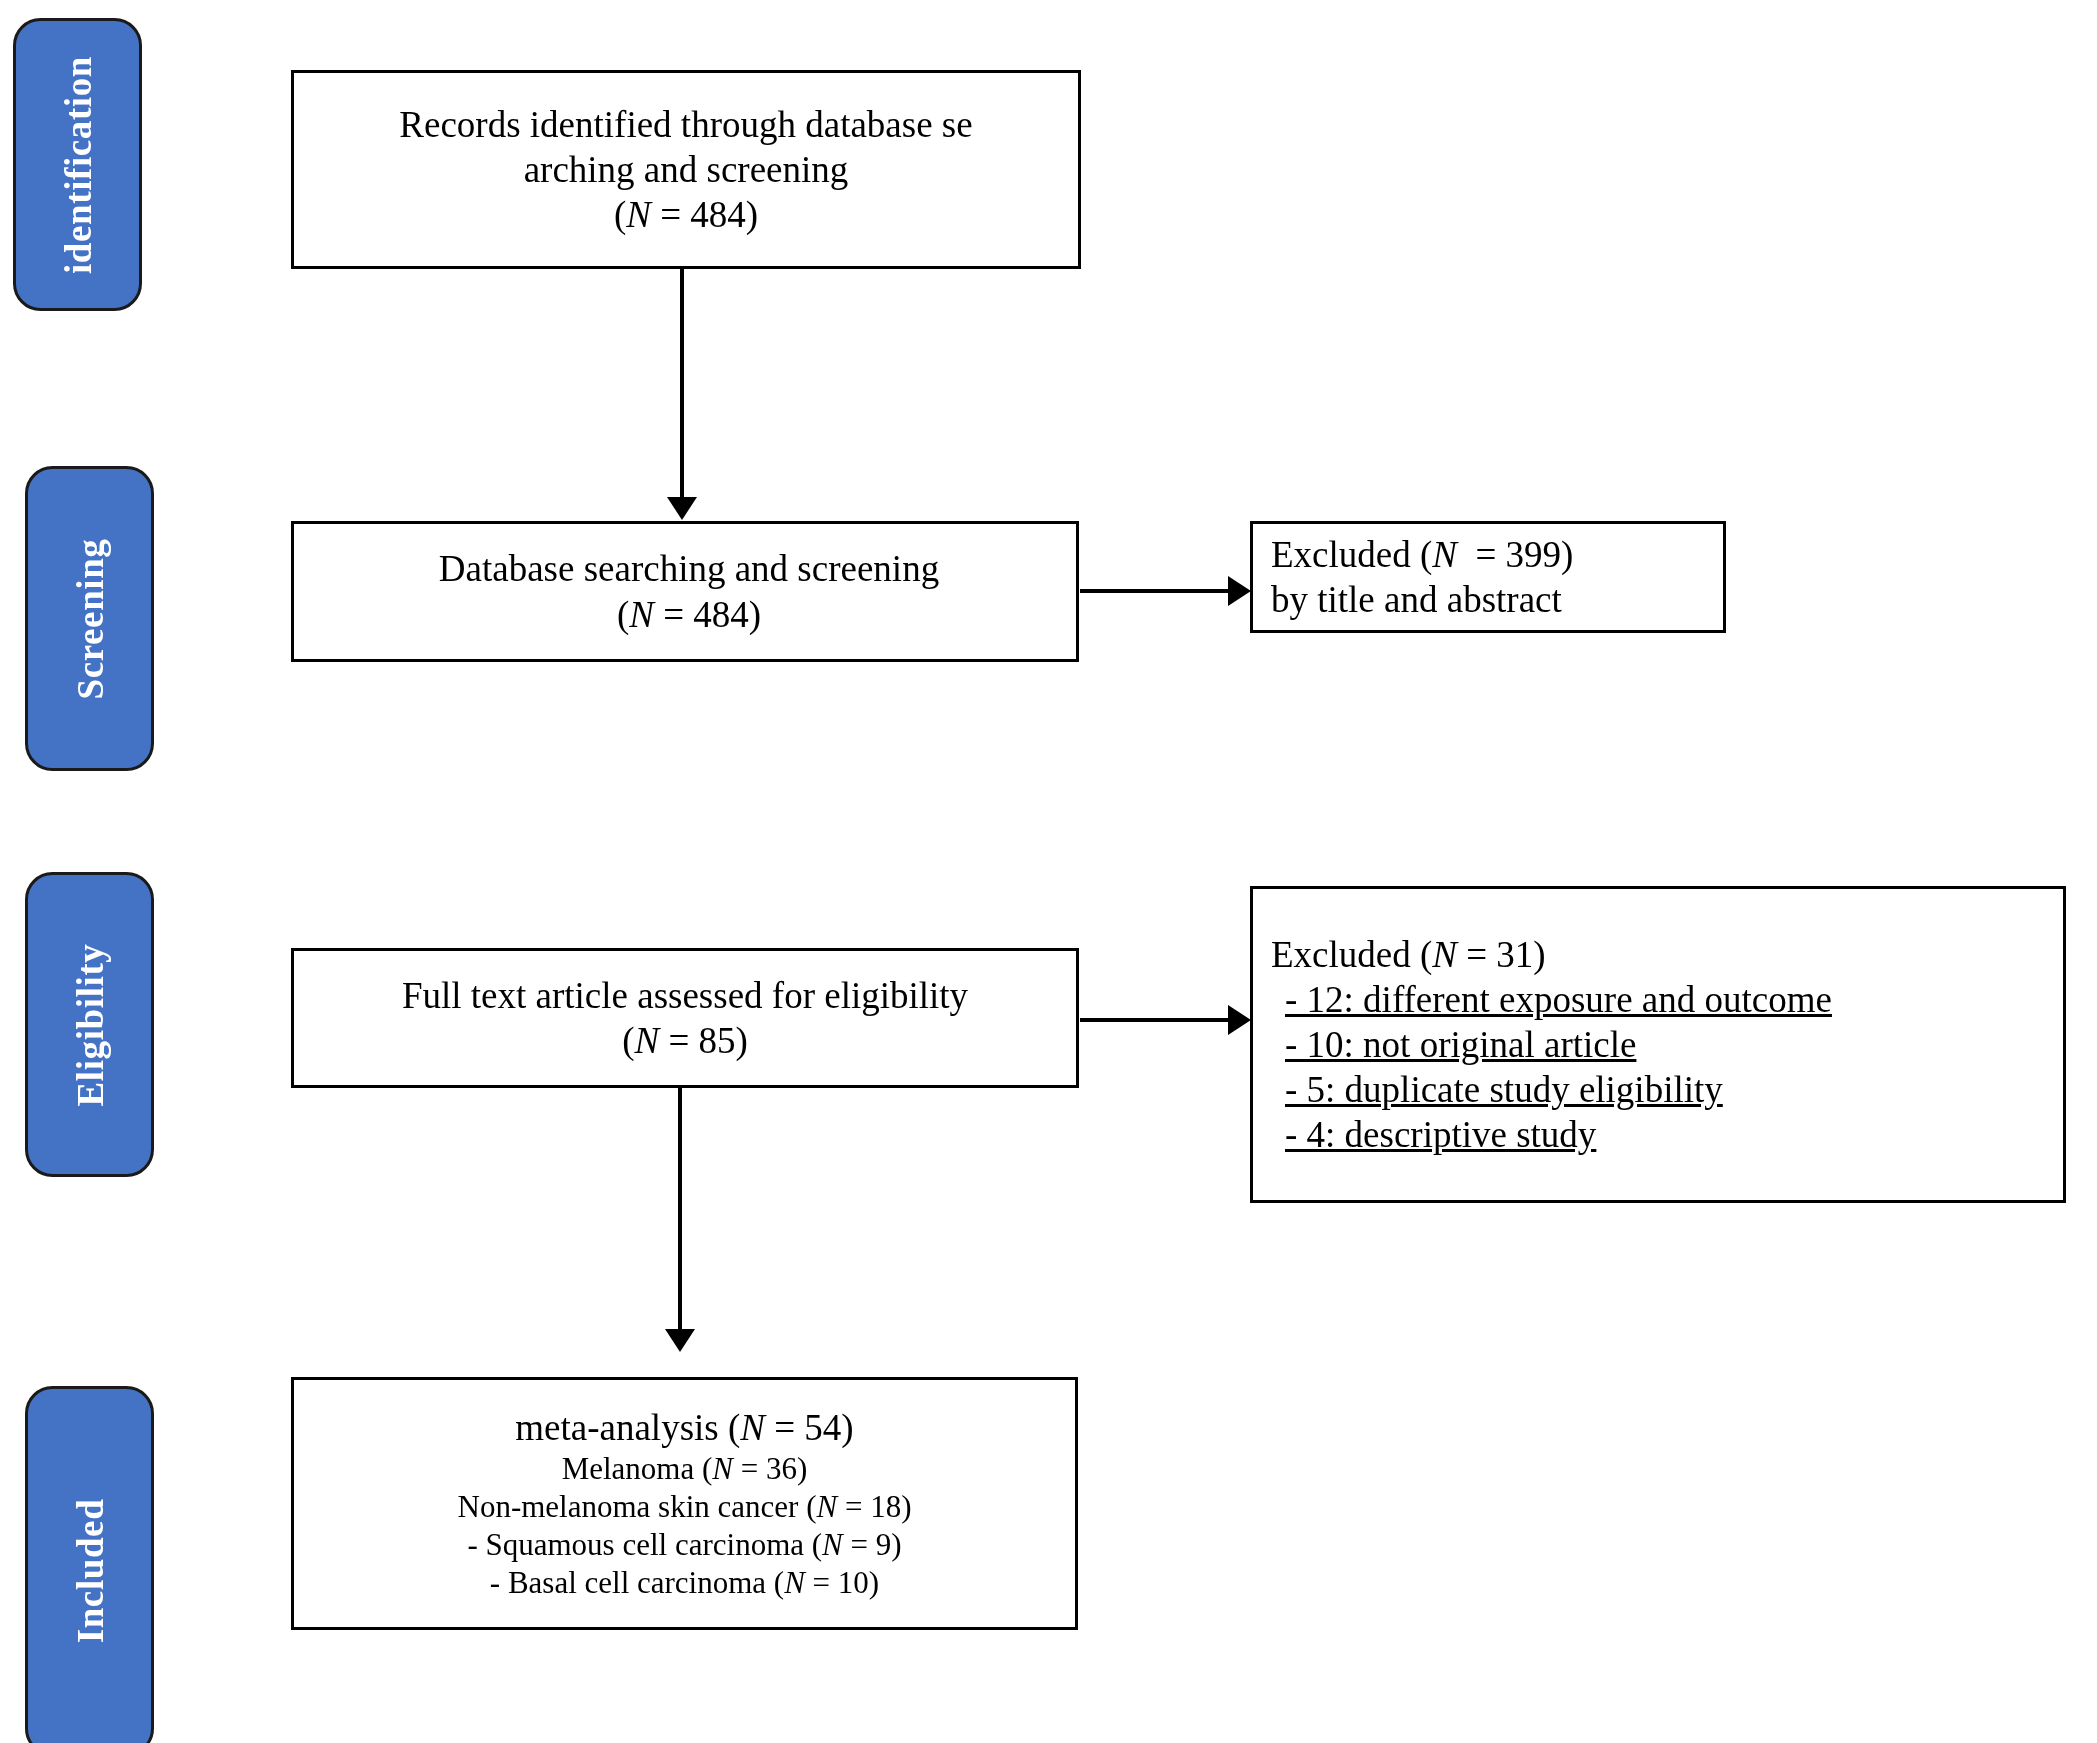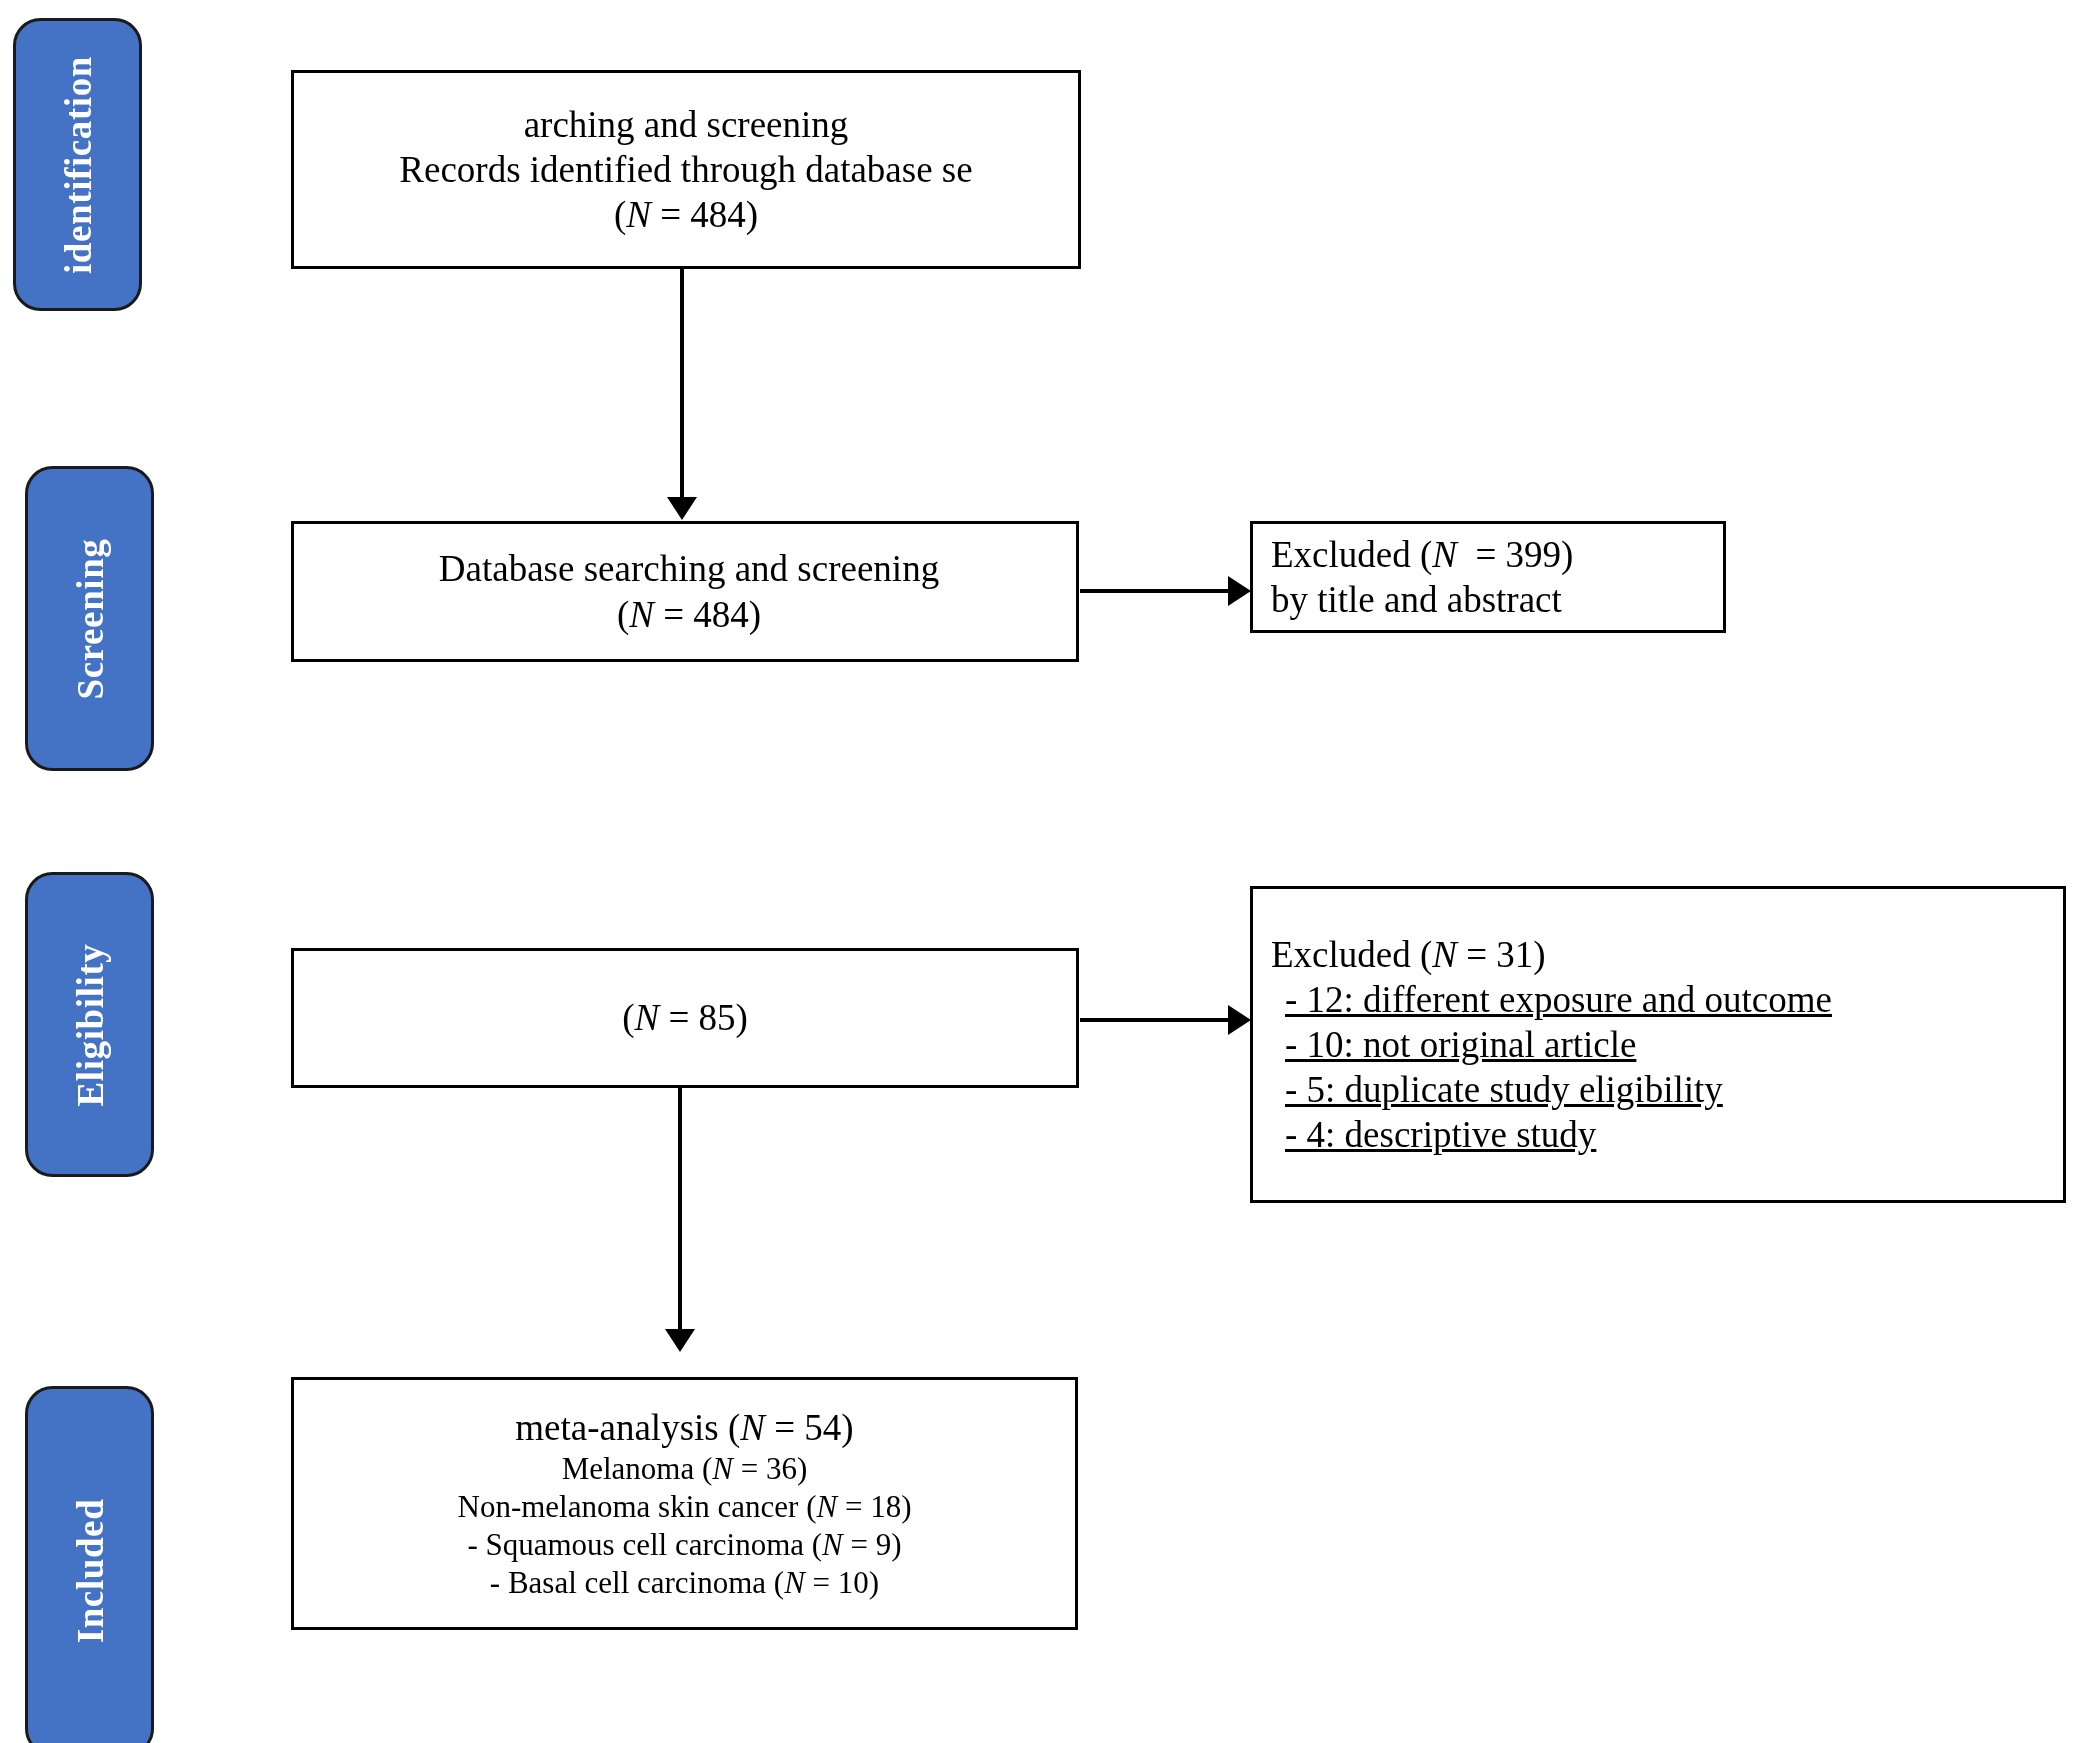--- a/index.html
+++ b/index.html
@@ -122,42 +122,43 @@
 
   <div class="stage-tab" style="left:25px; top:872px; width:129px; height:305px;">
     <span class="stage-label">Eligibility</span>
   </div>
 
   <div class="stage-tab" style="left:25px; top:1386px; width:129px; height:370px;">
     <span class="stage-label">Included</span>
   </div>
 
   <div class="flow-box center" style="left:291px; top:70px; width:790px; height:199px;">
+    <div class="box-line">Records identified through database se</div>
     <div class="box-line">arching and screening</div>
-    <div class="box-line">Records identified through database se</div>
     <div class="box-line ital-n">(<span class="ital">N</span> = 484)</div>
   </div>
 
   <div class="v-line" style="left:680px; top:269px; height:232px;"></div>
   <div class="arrow-down" style="left:667px; top:497px;"></div>
 
   <div class="flow-box center" style="left:291px; top:521px; width:788px; height:141px;padding-left:8px;">
     <div class="box-line">Database searching and screening</div>
     <div class="box-line">(<span class="ital">N</span> = 484)</div>
   </div>
 
   <div class="h-line" style="left:1080px; top:589px; width:149px;"></div>
   <div class="arrow-right" style="left:1228px; top:576px;"></div>
 
   <div class="flow-box left" style="left:1250px; top:521px; width:476px; height:112px;">
     <div class="box-line pad-left">Excluded (<span class="ital">N</span>  = 399)</div>
     <div class="box-line pad-left">by title and abstract</div>
   </div>
 
   <div class="flow-box center" style="left:291px; top:948px; width:788px; height:140px;">
+    <div class="box-line">Full text article assessed for eligibility</div>
     <div class="box-line">(<span class="ital">N</span> = 85)</div>
   </div>
 
   <div class="h-line" style="left:1080px; top:1018px; width:149px;"></div>
   <div class="arrow-right" style="left:1228px; top:1005px;"></div>
 
   <div class="flow-box left" style="left:1250px; top:886px; width:816px; height:317px;">
     <div class="box-line pad-left">Excluded (<span class="ital">N</span> = 31)</div>
     <div class="box-line indent1">- 12: different exposure and outcome</div>
     <div class="box-line indent1">- 10: not original article</div>

